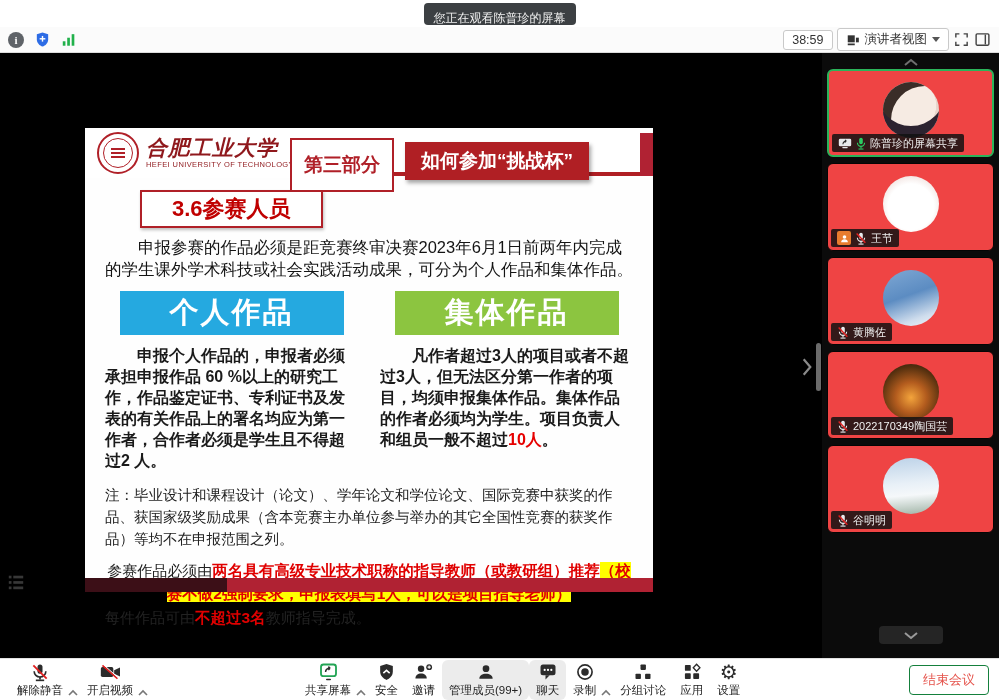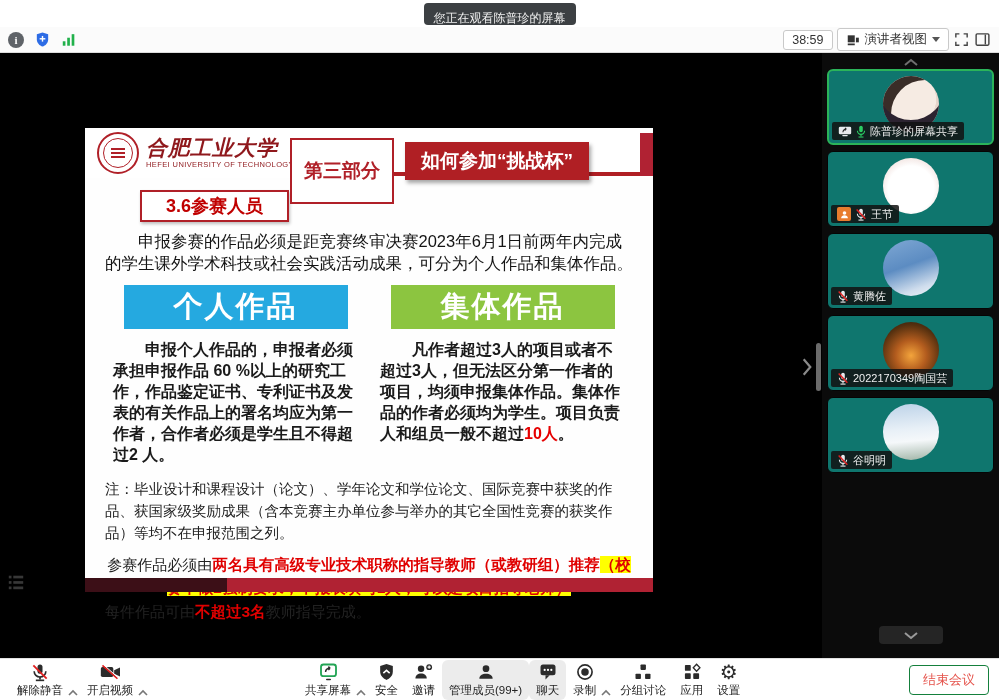--- a/index.html
+++ b/index.html
@@ -36,32 +36,32 @@
   .logo-emblem { width:42px; height:42px; border-radius:50%; border:2px solid #b02028;
                  display:flex; align-items:center; justify-content:center; }
   .logo-emblem .inner { width:30px; height:30px; border-radius:50%; border:1px solid #b02028;
                  display:flex; align-items:center; justify-content:center; }
   .logo-emblem .glyph { width:14px; height:10px; background:
                  linear-gradient(#b02028 2px, transparent 2px, transparent 4px, #b02028 4px, #b02028 6px, transparent 6px, transparent 8px, #b02028 8px); }
   .logo-cn { font-family:"Liberation Serif", serif; font-weight:bold; font-style:italic;
              font-size:21px; color:#8f181c; letter-spacing:1px; line-height:1.05; }
   .logo-en { font-size:7.5px; color:#8f181c; letter-spacing:0.4px; }
   .part-box { position:absolute; left:205px; top:10px; border:2px solid #b02028; background:#fff;
-              color:#b02028; font-weight:bold; font-size:19px; padding:18px 12px; z-index:2; }
+              color:#b02028; font-weight:bold; font-size:19px; padding:12px 12px; z-index:2; }
   .title-box { position:absolute; left:320px; top:14px; background:#b01f24; color:#fff;
                font-weight:bold; font-size:19px; padding:6px 16px; z-index:2; box-shadow:2px 3px 4px rgba(0,0,0,.35); }
   .header-underline { position:absolute; left:205px; right:0; top:44px; height:4px; background:#b01f24; }
   .header-endcap { position:absolute; right:0; top:5px; width:13px; height:43px; background:#b02233; }
 
   .section-box { display:inline-block; margin:12px 12px 0 55px; border:2px solid #b02028; background:#fff;
-                 color:#c00000; font-weight:bold; font-size:18px; padding:2px 24px; box-shadow:1px 2px 3px rgba(0,0,0,.25); }
+                 color:#c00000; font-weight:bold; font-size:22px; padding:2px 30px; box-shadow:1px 2px 3px rgba(0,0,0,.25); }
 
   .intro { margin:8px 20px 0; font-size:16.5px; color:#141414; line-height:1.35; text-indent:2em; }
 
-  .cols { display:flex; gap:22px; margin:10px 28px 0; }
+  .cols { display:flex; gap:22px; margin:10px 20px 0; }
   .col { flex:1; }
   .col-header { width:224px; height:44px; margin:0 auto; display:flex; align-items:center; justify-content:center;
                 color:#fff; font-weight:bold; font-size:29px; letter-spacing:2px; }
   .col-header.blue { background:#25a9e0; }
   .col-header.green { background:#8cc540; }
   .col-body { margin-top:10px; font-size:16px; font-weight:bold; color:#1a1a1a; line-height:1.32; text-indent:2em; }
   .red-strong { color:#e60000; }
 
   .note { margin:14px 20px 0; font-family:"Liberation Serif", serif; font-size:14.5px; color:#222; line-height:1.5; }
   .rules { margin:10px 20px 0; font-family:"Liberation Serif", serif; font-size:15px; color:#222; line-height:1.45;text-align:center; }
@@ -75,21 +75,21 @@
 
   
   .thumb-list-icon { position:absolute; left:6px; top:520px; opacity:.75; }
   .next-chevron { position:absolute; right:8px; top:303px; cursor:pointer; }
   .scroll-thumb { position:absolute; right:1px; top:290px; width:5px; height:48px; background:#6b6b6b; border-radius:3px; }
 
   
   .sidebar { width:177px; height:605px; background:#0b0b0b; position:relative; padding-top:2px;
              display:flex; flex-direction:column; align-items:center; }
   .sb-chevron { height:14px; display:flex; align-items:center; justify-content:center; width:100%; }
-  .tile { position:relative; width:167px; height:76px; background:#0f766e; border:1px solid #050505;
+  .tile { position:relative; width:167px; height:88px; background:#ef4444; border:1px solid #050505;
           border-radius:6px; margin-bottom:6px; flex:none; overflow:hidden;padding-left:15px; }
   .tile.speaking { border:2px solid #2bb45a; }
   .avatar { position:absolute; left:50%; top:46%; transform:translate(-50%,-50%); width:56px; height:56px; border-radius:50%; }
   .av-1 { background:radial-gradient(circle at 50% 42%, #f6ebe3 58%, #e8d7cd 59%, #caa 100%);
           box-shadow:inset 0 -18px 0 -6px #2c2330, inset 14px 10px 0 -6px #3a2d28; }
   .av-2 { background:radial-gradient(circle at 50% 55%, #ffffff 55%, #f3e7e4 75%, #e9dbd6 100%); }
   .av-3 { background:linear-gradient(160deg, #7fa8d4 0%, #5c8cc2 45%, #cfdded 80%, #f2f6fa 100%); }
   .av-4 { background:radial-gradient(circle at 50% 60%, #f3a43c 0%, #b35c1e 35%, #55300f 70%, #19120a 100%); }
   .av-5 { background:linear-gradient(170deg, #a29878 0%, #6f6a52 40%, #3e3a2c 70%, #15130d 100%); }
   .av-6 { background:linear-gradient(175deg, #bcd2e8 0%, #e8f0f7 45%, #f5f8fa 65%, #9fb3a5 100%); }

